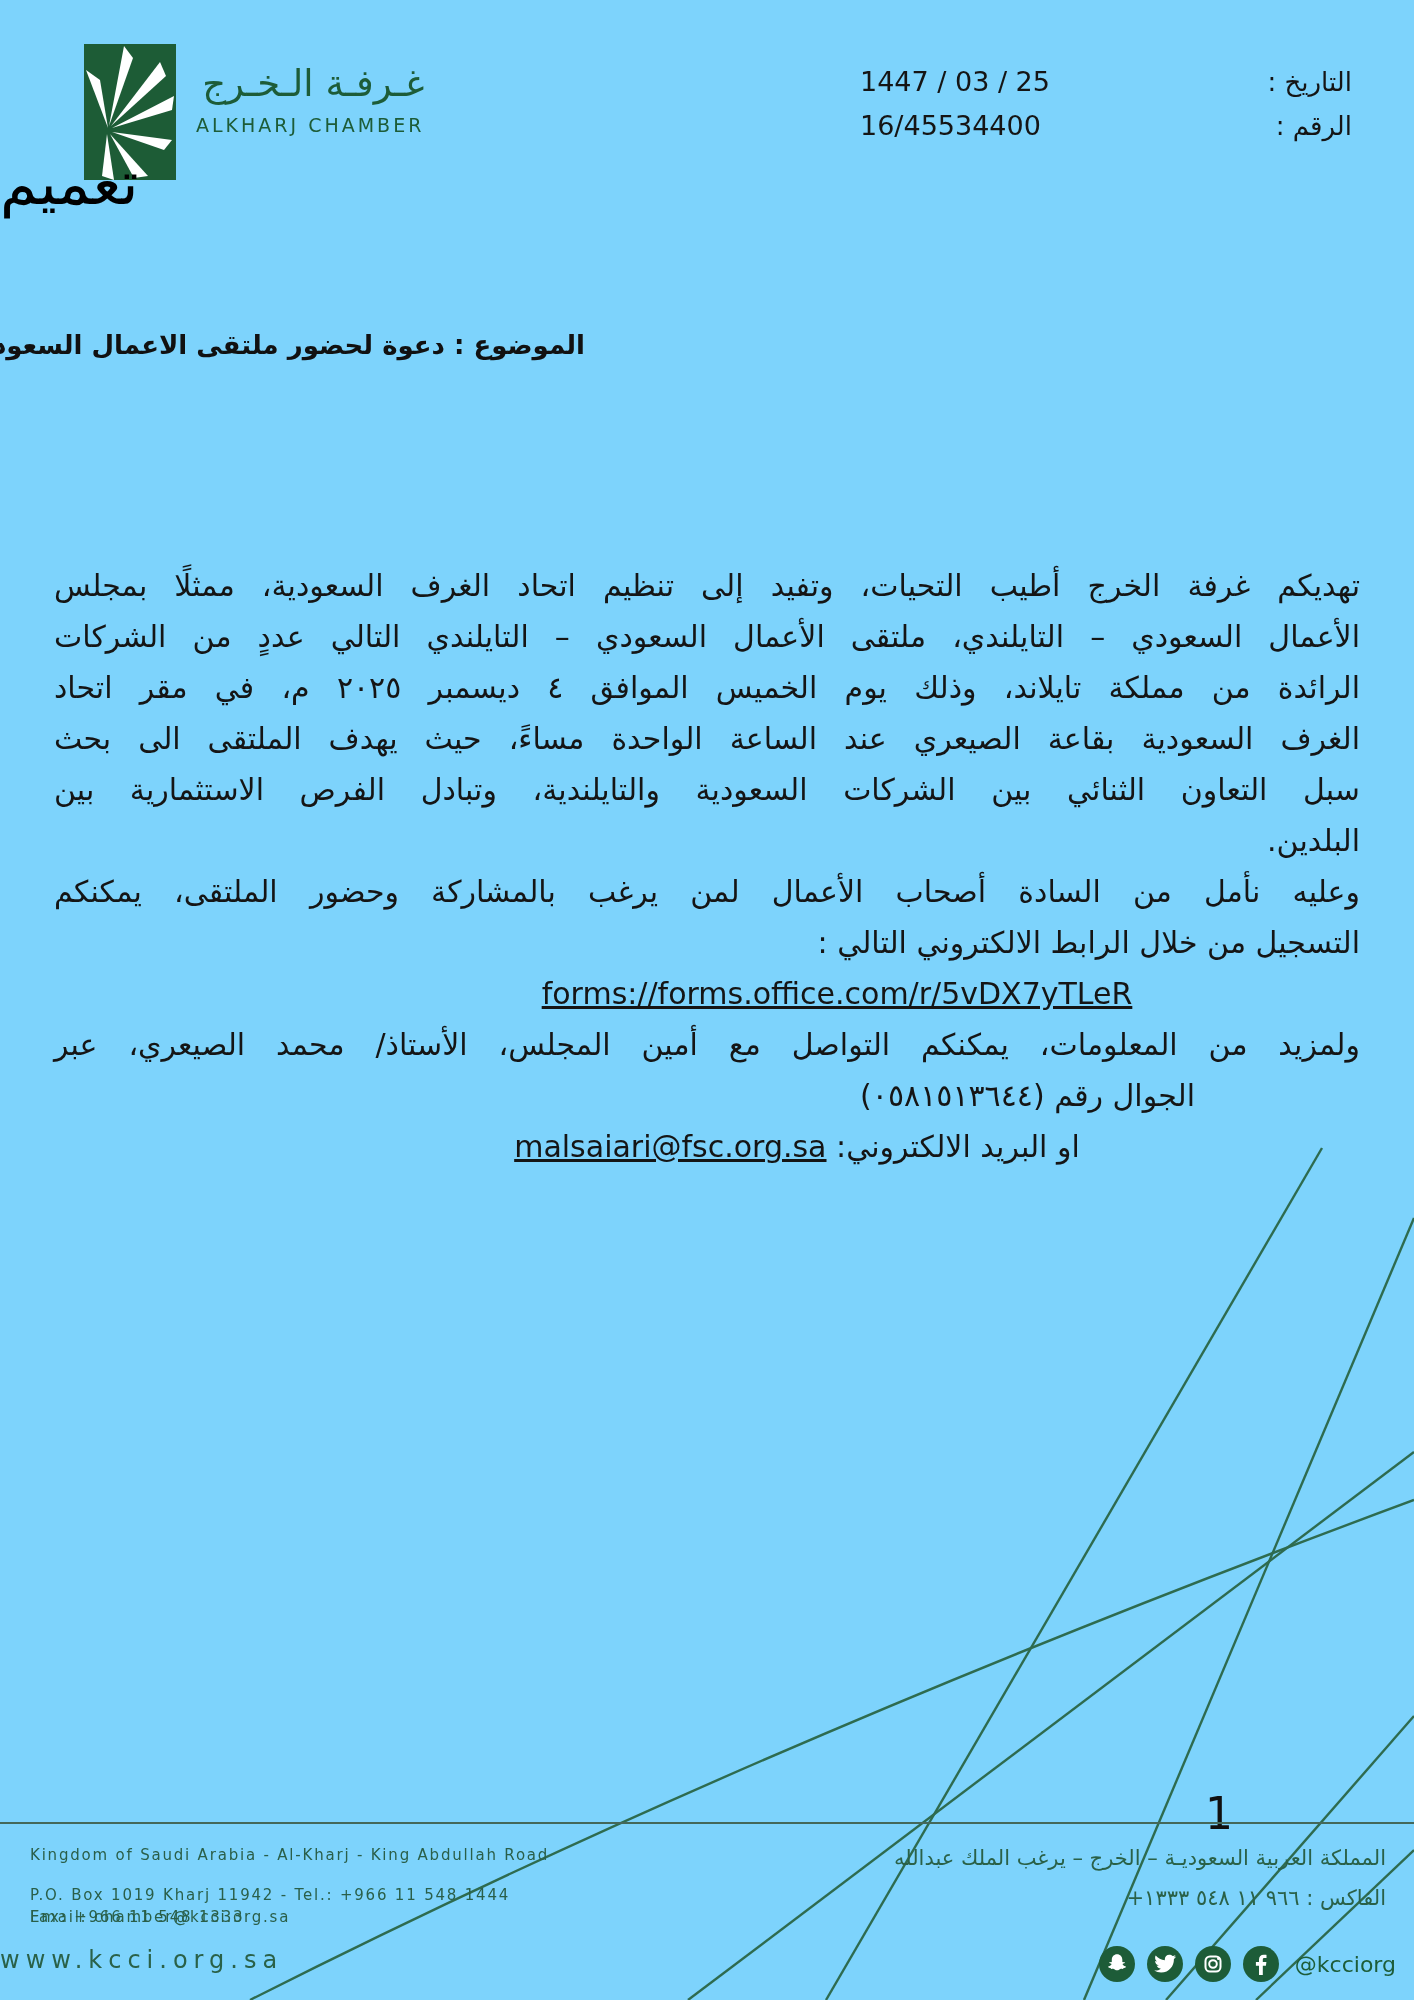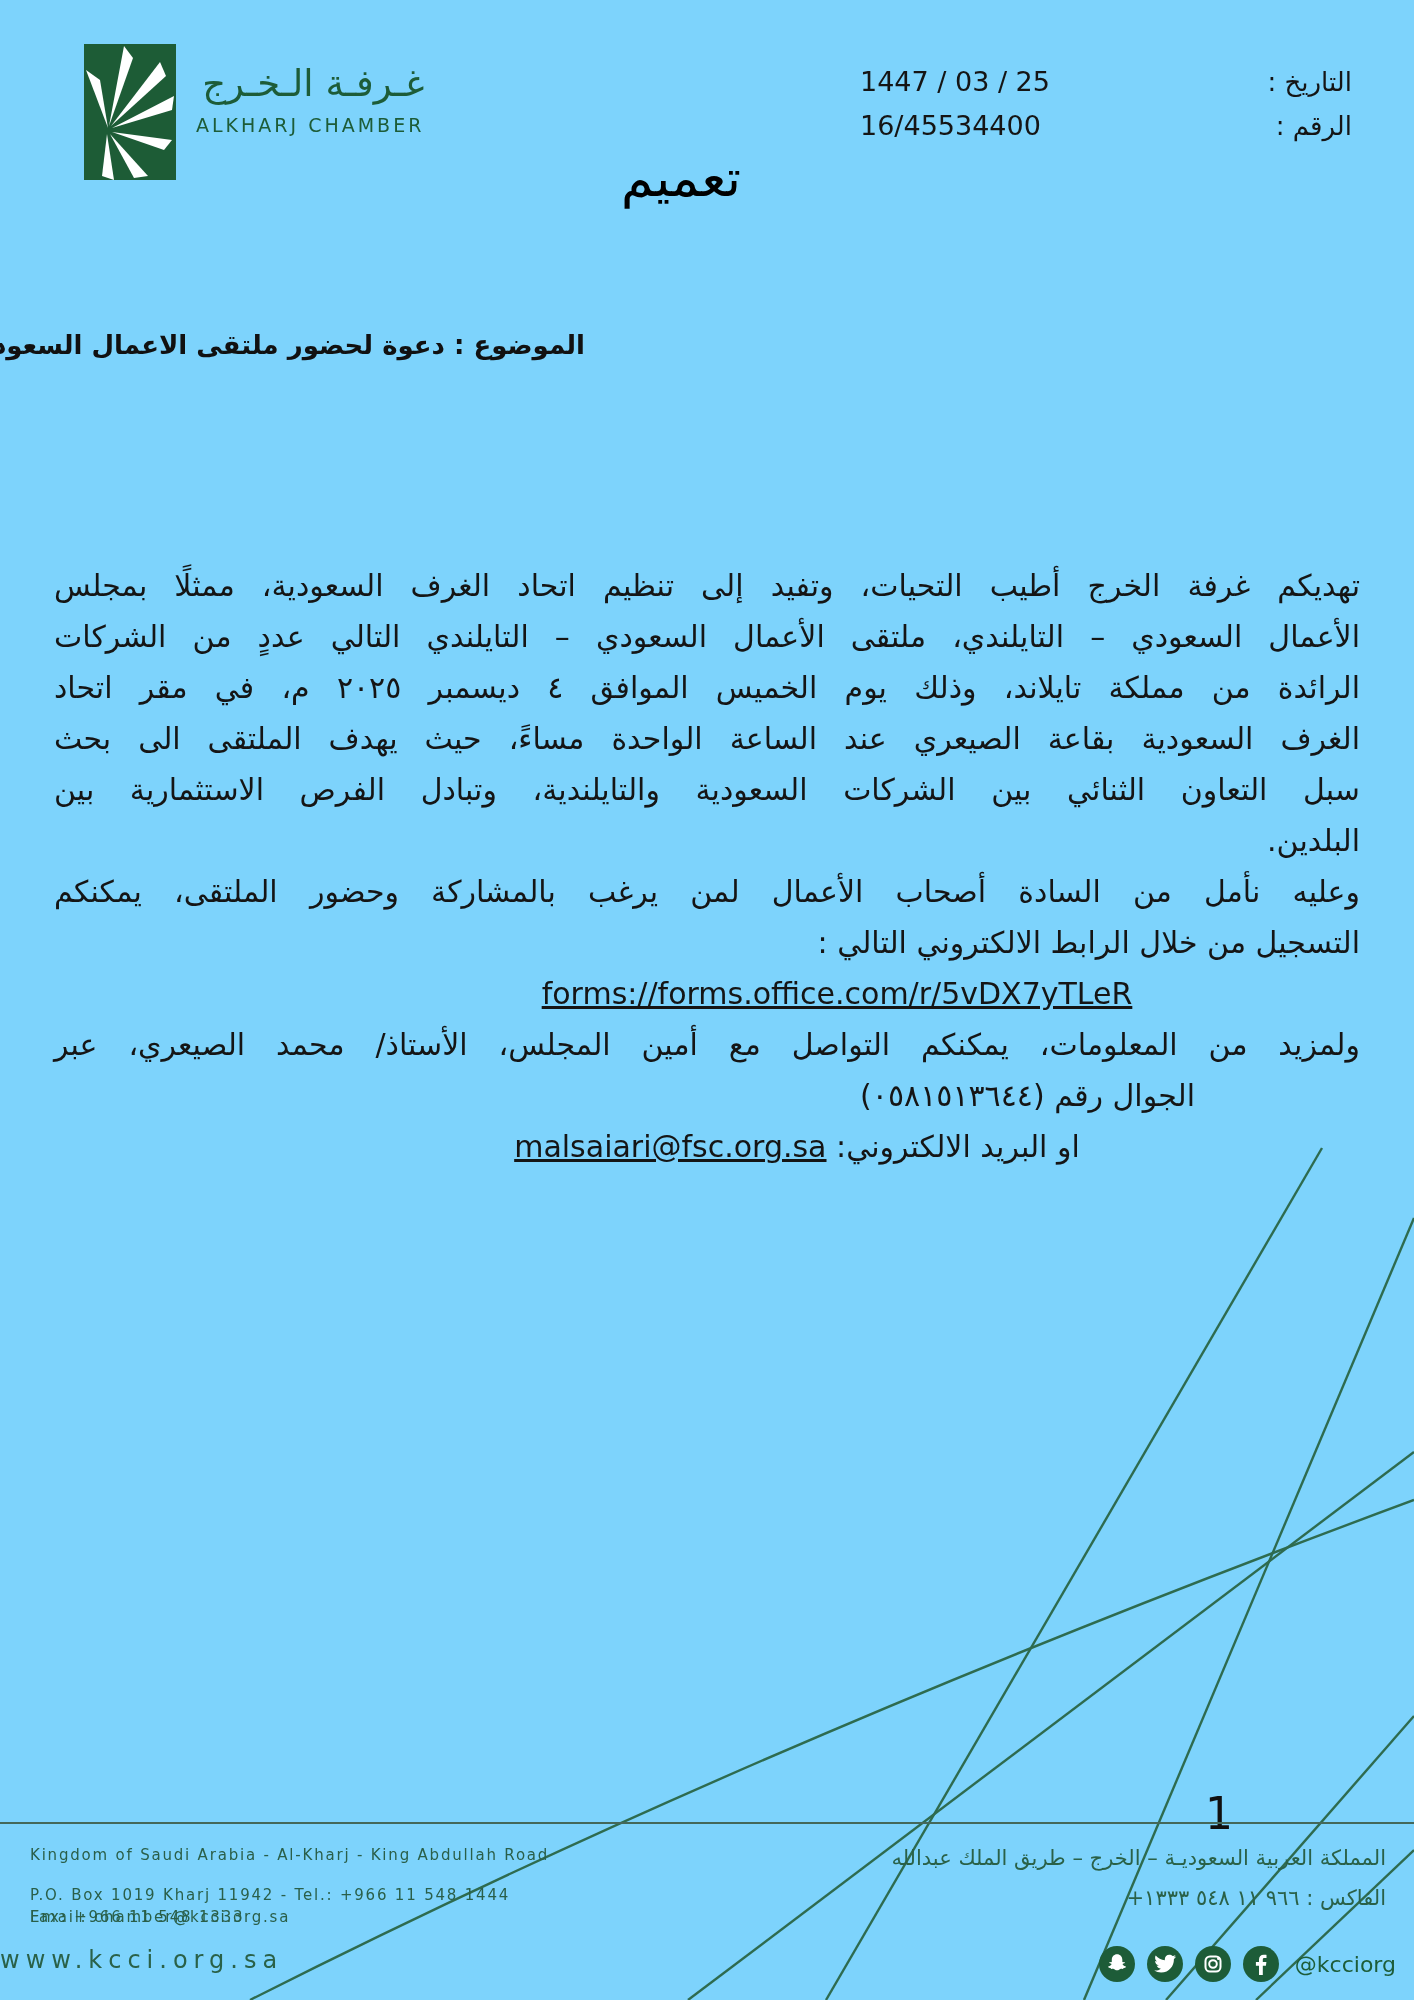--- a/index.html
+++ b/index.html
@@ -10,22 +10,22 @@
   }
   
   .logo-box{position:absolute;left:84px;top:44px;width:92px;height:136px;}
   .wordmark{position:absolute;left:196px;top:62px;color:#1d5c38;}
   .wordmark .ar{font-size:37px;line-height:44px;font-weight:400;direction:rtl;white-space:nowrap;}
   .wordmark .en{font-size:19px;letter-spacing:3px;margin-top:8px;white-space:nowrap;}
   .meta{position:absolute;left:860px;top:66px;width:492px;font-size:26px;}
   .meta-row{display:flex;justify-content:space-between;align-items:baseline;height:44px;}
   .meta-value{direction:ltr;white-space:nowrap;font-size:27px;}
   .meta-label{direction:rtl;white-space:nowrap;}
-  .doc-title{position:absolute;left:0;right:52px;top:148px;text-align:center;
-    font-size:52px;direction:rtl;color:#000;}
+  .doc-title{position:absolute;left:0;right:52px;top:148px;text-align:left;
+    font-size:60px;direction:rtl;color:#000;}
   .subject{position:absolute;right:829px;top:330px;white-space:nowrap;direction:rtl;
     font-size:26px;font-weight:bold;color:#111;}
   
   .body-text{position:absolute;left:54px;top:560px;width:1306px;direction:rtl;
     font-size:30px;line-height:51px;color:#151515;}
   .bl{height:51px;white-space:nowrap;}
   .jl{text-align:justify;text-align-last:justify;white-space:normal;}
   .rl{text-align:right;}
   .cl{text-align:center;}
   .u{text-decoration:underline;}
@@ -120,21 +120,21 @@
   <div class="f-left">
     <div class="fl1">Kingdom of Saudi Arabia - Al-Kharj - King Abdullah Road</div>
     <div class="fl2">P.O. Box 1019 Kharj 11942 - Tel.: +966 11 548 1444</div>
     <div class="overlap">
       <span>Fax: +966 11 548 1333</span>
       <span>Email: chamber@kcci.org.sa</span>
     </div>
   </div>
 
   <div class="f-right">
-    <div>المملكة العربية السعوديـة – الخرج – طريق الملك عبدالله</div>
+    <div>المملكة العربية السعوديـة – الخرج – يرغب الملك عبدالله</div>
     <div>الفاكس : ‪+٩٦٦ ١١ ٥٤٨ ١٣٣٣‬</div>
   </div>
 
   <div class="social">
     <svg class="icon" viewBox="0 0 36 36">
       <circle cx="18" cy="18" r="18" fill="#1d5c38"></circle>
       <g transform="translate(7.5,6.5) scale(0.88)" fill="#ffffff">
         <path d="M12 2c-3.5 0-6 2.7-6 6.3v2.6c-.5.2-1.2.1-1.8-.1-.4-.1-.8.1-.9.5-.1.4.1.7.5.9.7.3 1.5.5 2 .9.1.6-1.6 2.3-3.3 2.6-.4.1-.6.4-.5.8.2.7 1.6 1.1 2.9 1.3.1.3.2.7.4.9.3.2 2-.4 2.9 0 .9.4 1.9 1.6 3.8 1.6s2.9-1.2 3.8-1.6c.9-.4 2.6.2 2.9 0 .2-.2.3-.6.4-.9 1.3-.2 2.7-.6 2.9-1.3.1-.4-.1-.7-.5-.8-1.7-.3-3.4-2-3.3-2.6.5-.4 1.3-.6 2-.9.4-.2.6-.5.5-.9-.1-.4-.5-.6-.9-.5-.6.2-1.3.3-1.8.1V8.3C18 4.7 15.5 2 12 2z"></path>
       </g>
     </svg>

